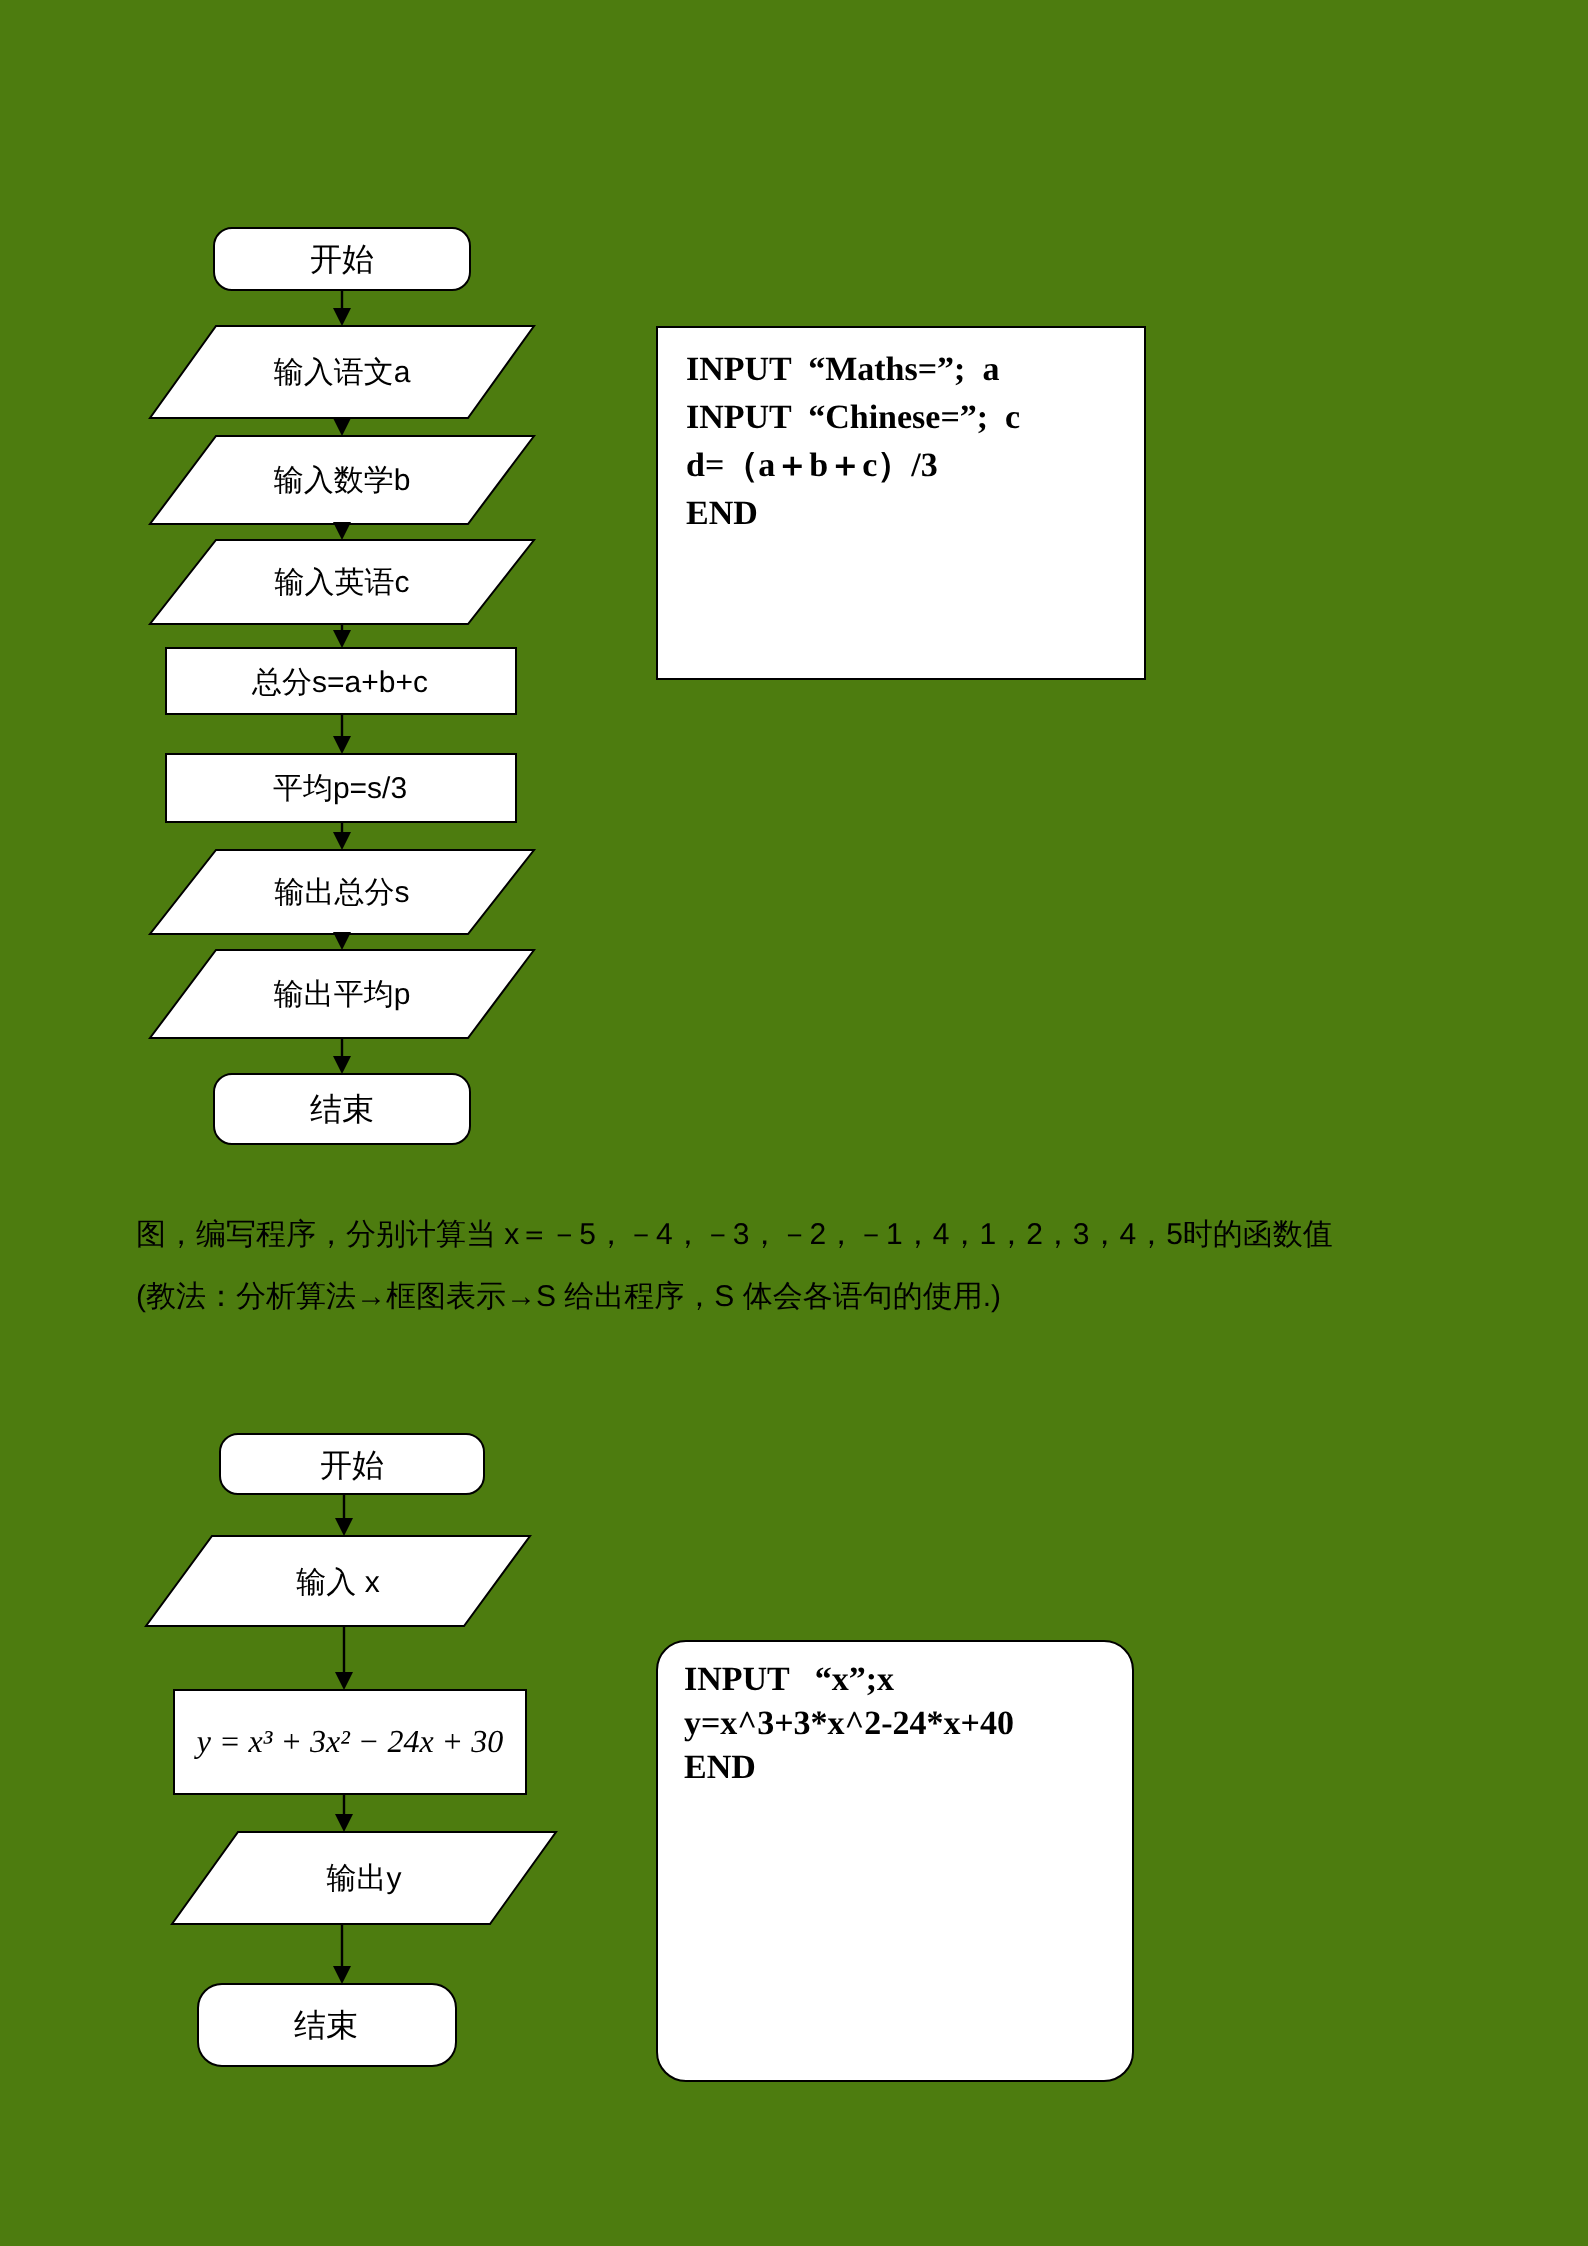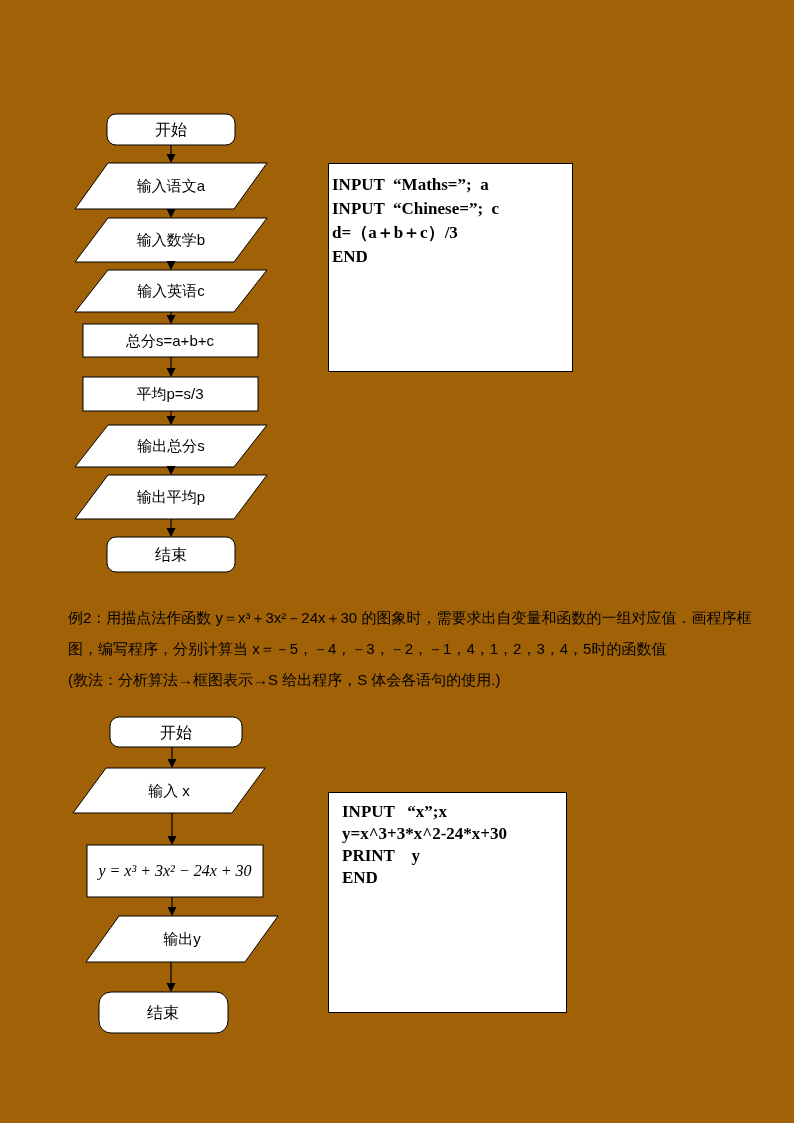--- a/index.html
+++ b/index.html
@@ -1,20 +1,20 @@
 <!DOCTYPE html>
 <html><head>
 <meta charset="utf-8">
 <style>
   html, body { margin: 0; padding: 0; background: #ffffff; }
   .page {
     position: relative;
     width: 794px;
     height: 1123px;
-    background: #a16207;
+    background: #4d7c0f;
     overflow: hidden;
     font-family: "Liberation Sans", sans-serif;
     color: #000000;
   }
   svg.fc { position: absolute; overflow: visible; }
   .shape { fill: #ffffff; stroke: #000000; stroke-width: 1; }
   .flowline { stroke: #000000; stroke-width: 1.2; fill: none; }
   .arrowhead { fill: #000000; stroke: none; }
   .nodelabel {
     font-family: "Liberation Sans", sans-serif;
@@ -31,28 +31,28 @@
   .codebox {
     position: absolute;
     border: 1px solid #000000;
     background: #ffffff;
     font-family: "Liberation Serif", serif;
     font-weight: bold;
     color: #000000;
     box-sizing: border-box;
   }
   .codebox1 {
-    left: 328px; top: 163px; width: 245px; height: 209px;
-    padding: 9px 4px 0 3px;
+    left: 328px; top: 163px; width: 245px; height: 177px;
+    padding: 9px 4px 0 14px;
     font-size: 17px; line-height: 24px;
   }
   .codebox2 {
-    left: 328px; top: 792px; width: 239px; height: 221px;
+    left: 328px; top: 820px; width: 239px; height: 221px;
     padding: 8px 4px 0 13px;
-    font-size: 17px; line-height: 22px;
+    font-size: 17px; line-height: 22px; border-radius: 15px;
   }
   .codeline { white-space: pre; }
   .para-block {
     position: absolute;
     left: 68px; top: 602px; width: 672px;
     font-size: 15px;
     color: #000000;
   }
   .pline { line-height: 31px; white-space: nowrap; }
 </style>
@@ -147,21 +147,20 @@
   </svg>
 
   <div class="codebox codebox1">
     <div class="codeline">INPUT  “Maths=”;  a</div>
     <div class="codeline">INPUT  “Chinese=”;  c</div>
     <div class="codeline">d=（a＋b＋c）/3</div>
     <div class="codeline">END</div>
   </div>
 
   <div class="para-block">
-    <div class="pline">例2：用描点法作函数 y＝x³＋3x²－24x＋30 的图象时，需要求出自变量和函数的一组对应值．画程序框</div>
     <div class="pline">图，编写程序，分别计算当 x＝－5，－4，－3，－2，－1，4，1，2，3，4，5时的函数值</div>
     <div class="pline">(教法：分析算法→框图表示→S 给出程序，S 体会各语句的使用.)</div>
   </div>
 
   <svg class="fc" style="left:60px; top:710px;" width="230" height="325" viewBox="0 0 230 325">
 
     <g>
       <rect class="shape" x="50" y="7" width="132" height="30" rx="9"></rect>
       <text class="nodelabel nodelabel-lg" x="116" y="28" text-anchor="middle">开始</text>
     </g>
@@ -202,18 +201,17 @@
     </g>
 
     <g>
       <rect class="shape" x="39" y="282" width="129" height="41" rx="12"></rect>
       <text class="nodelabel nodelabel-lg" x="103" y="308" text-anchor="middle">结束</text>
     </g>
   </svg>
 
   <div class="codebox codebox2">
     <div class="codeline">INPUT   “x”;x</div>
-    <div class="codeline">y=x^3+3*x^2-24*x+30</div>
-    <div class="codeline">PRINT    y</div>
+    <div class="codeline">y=x^3+3*x^2-24*x+40</div>
     <div class="codeline">END</div>
   </div>
 
 </div>
 
 </body></html>

